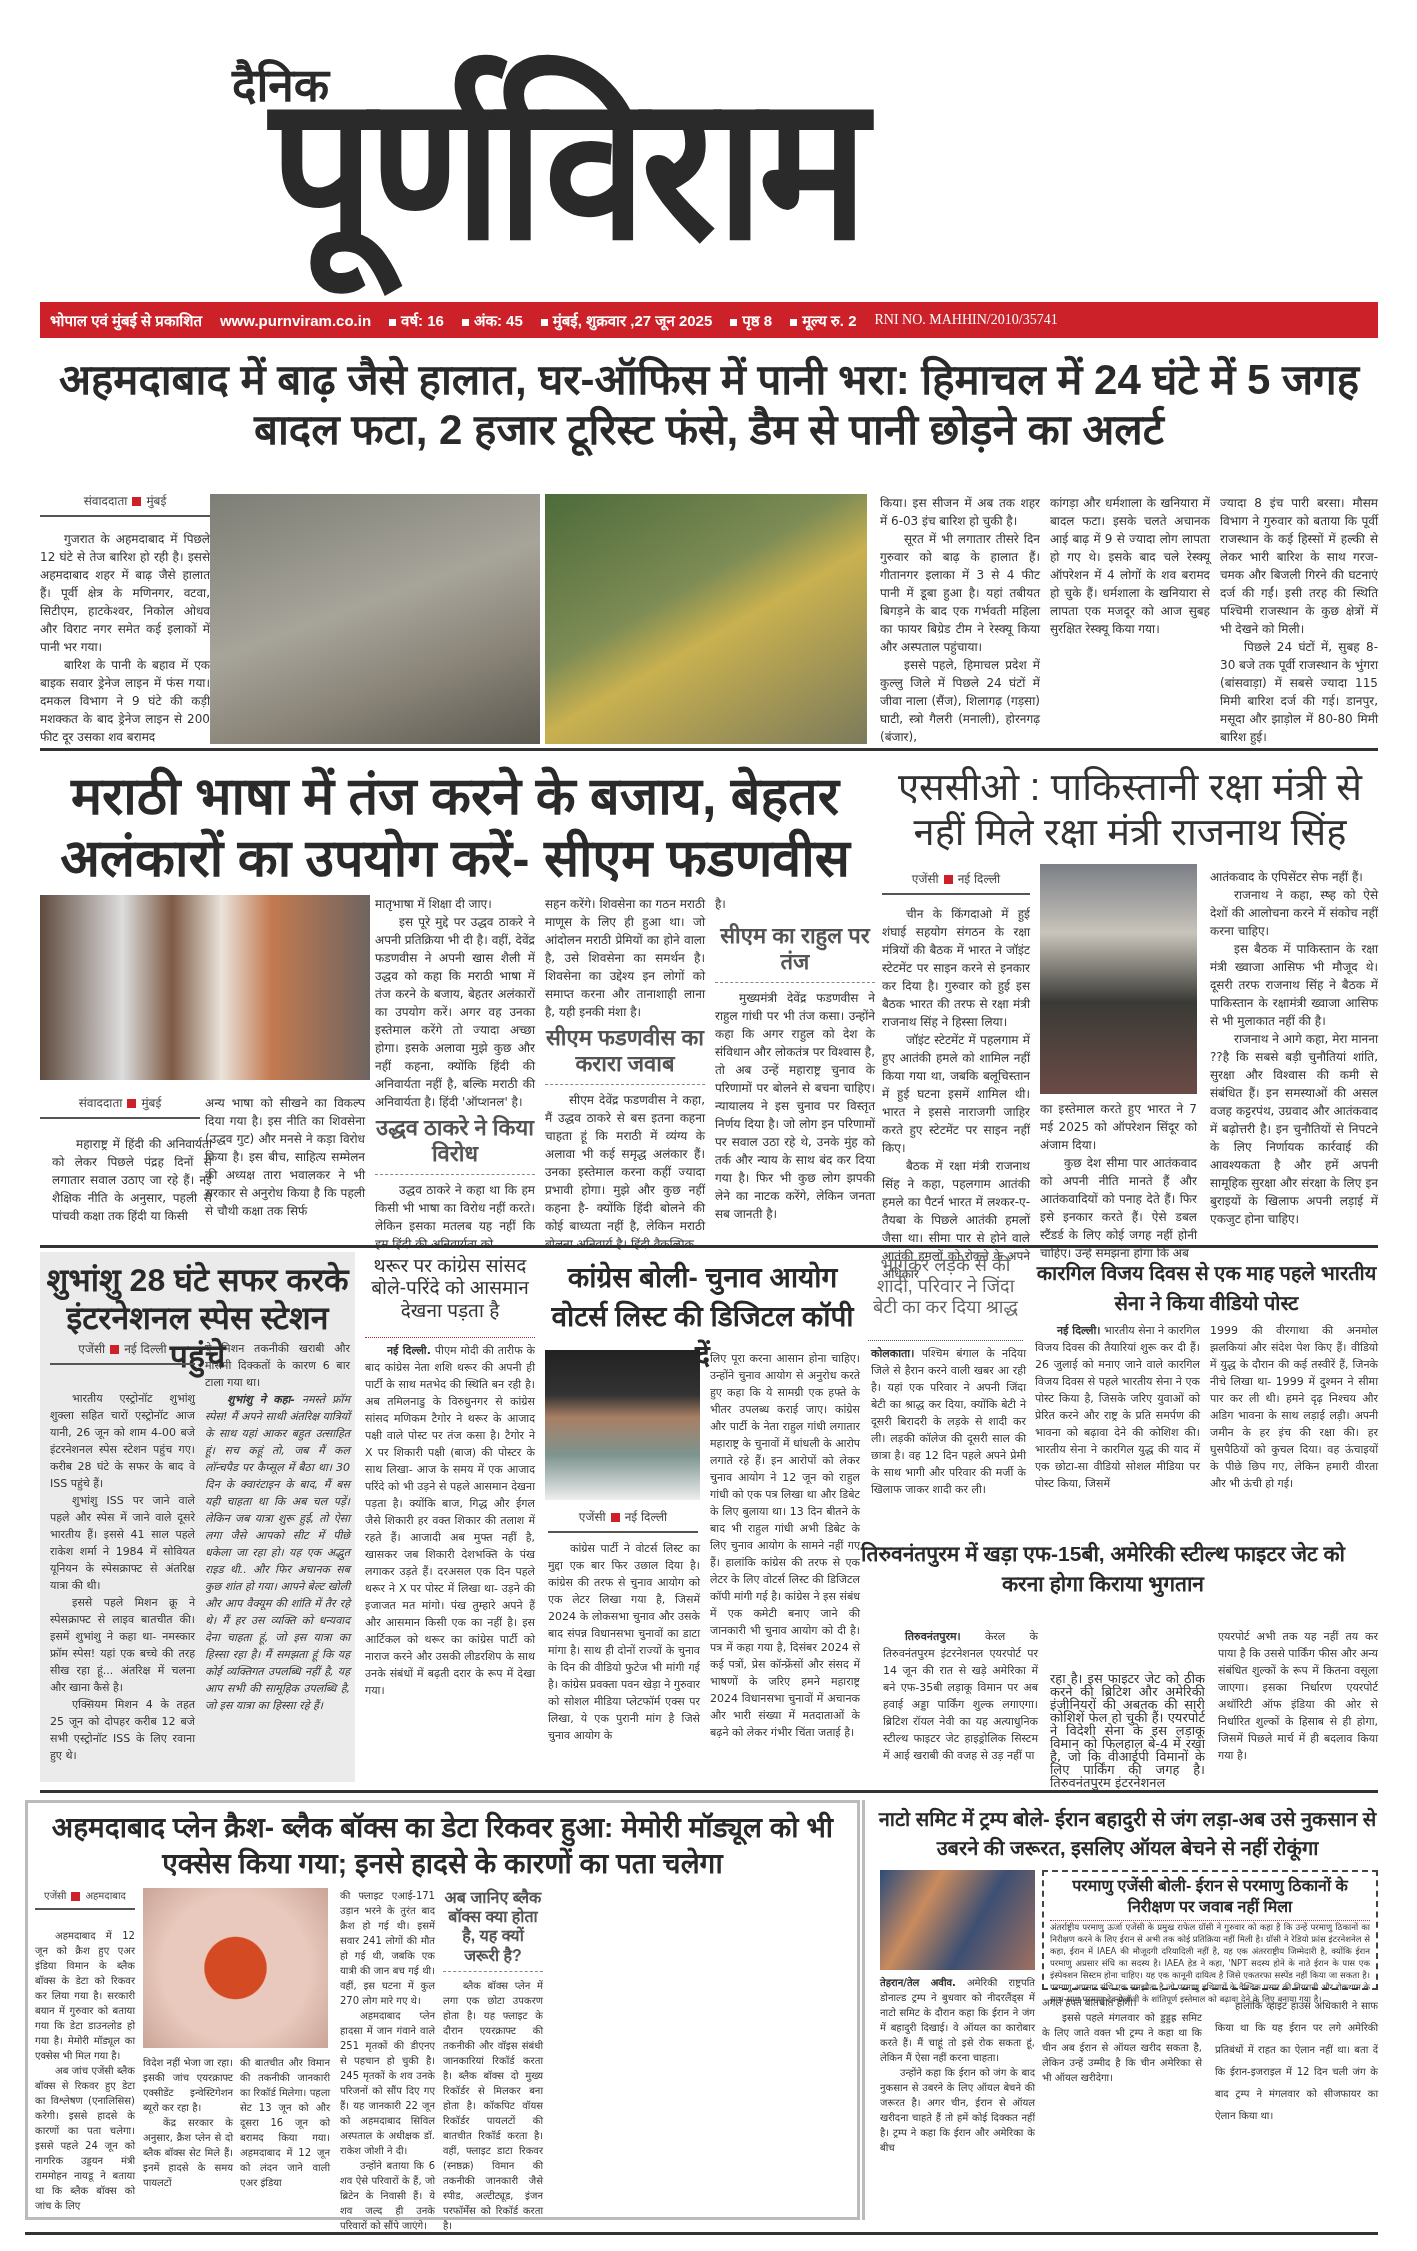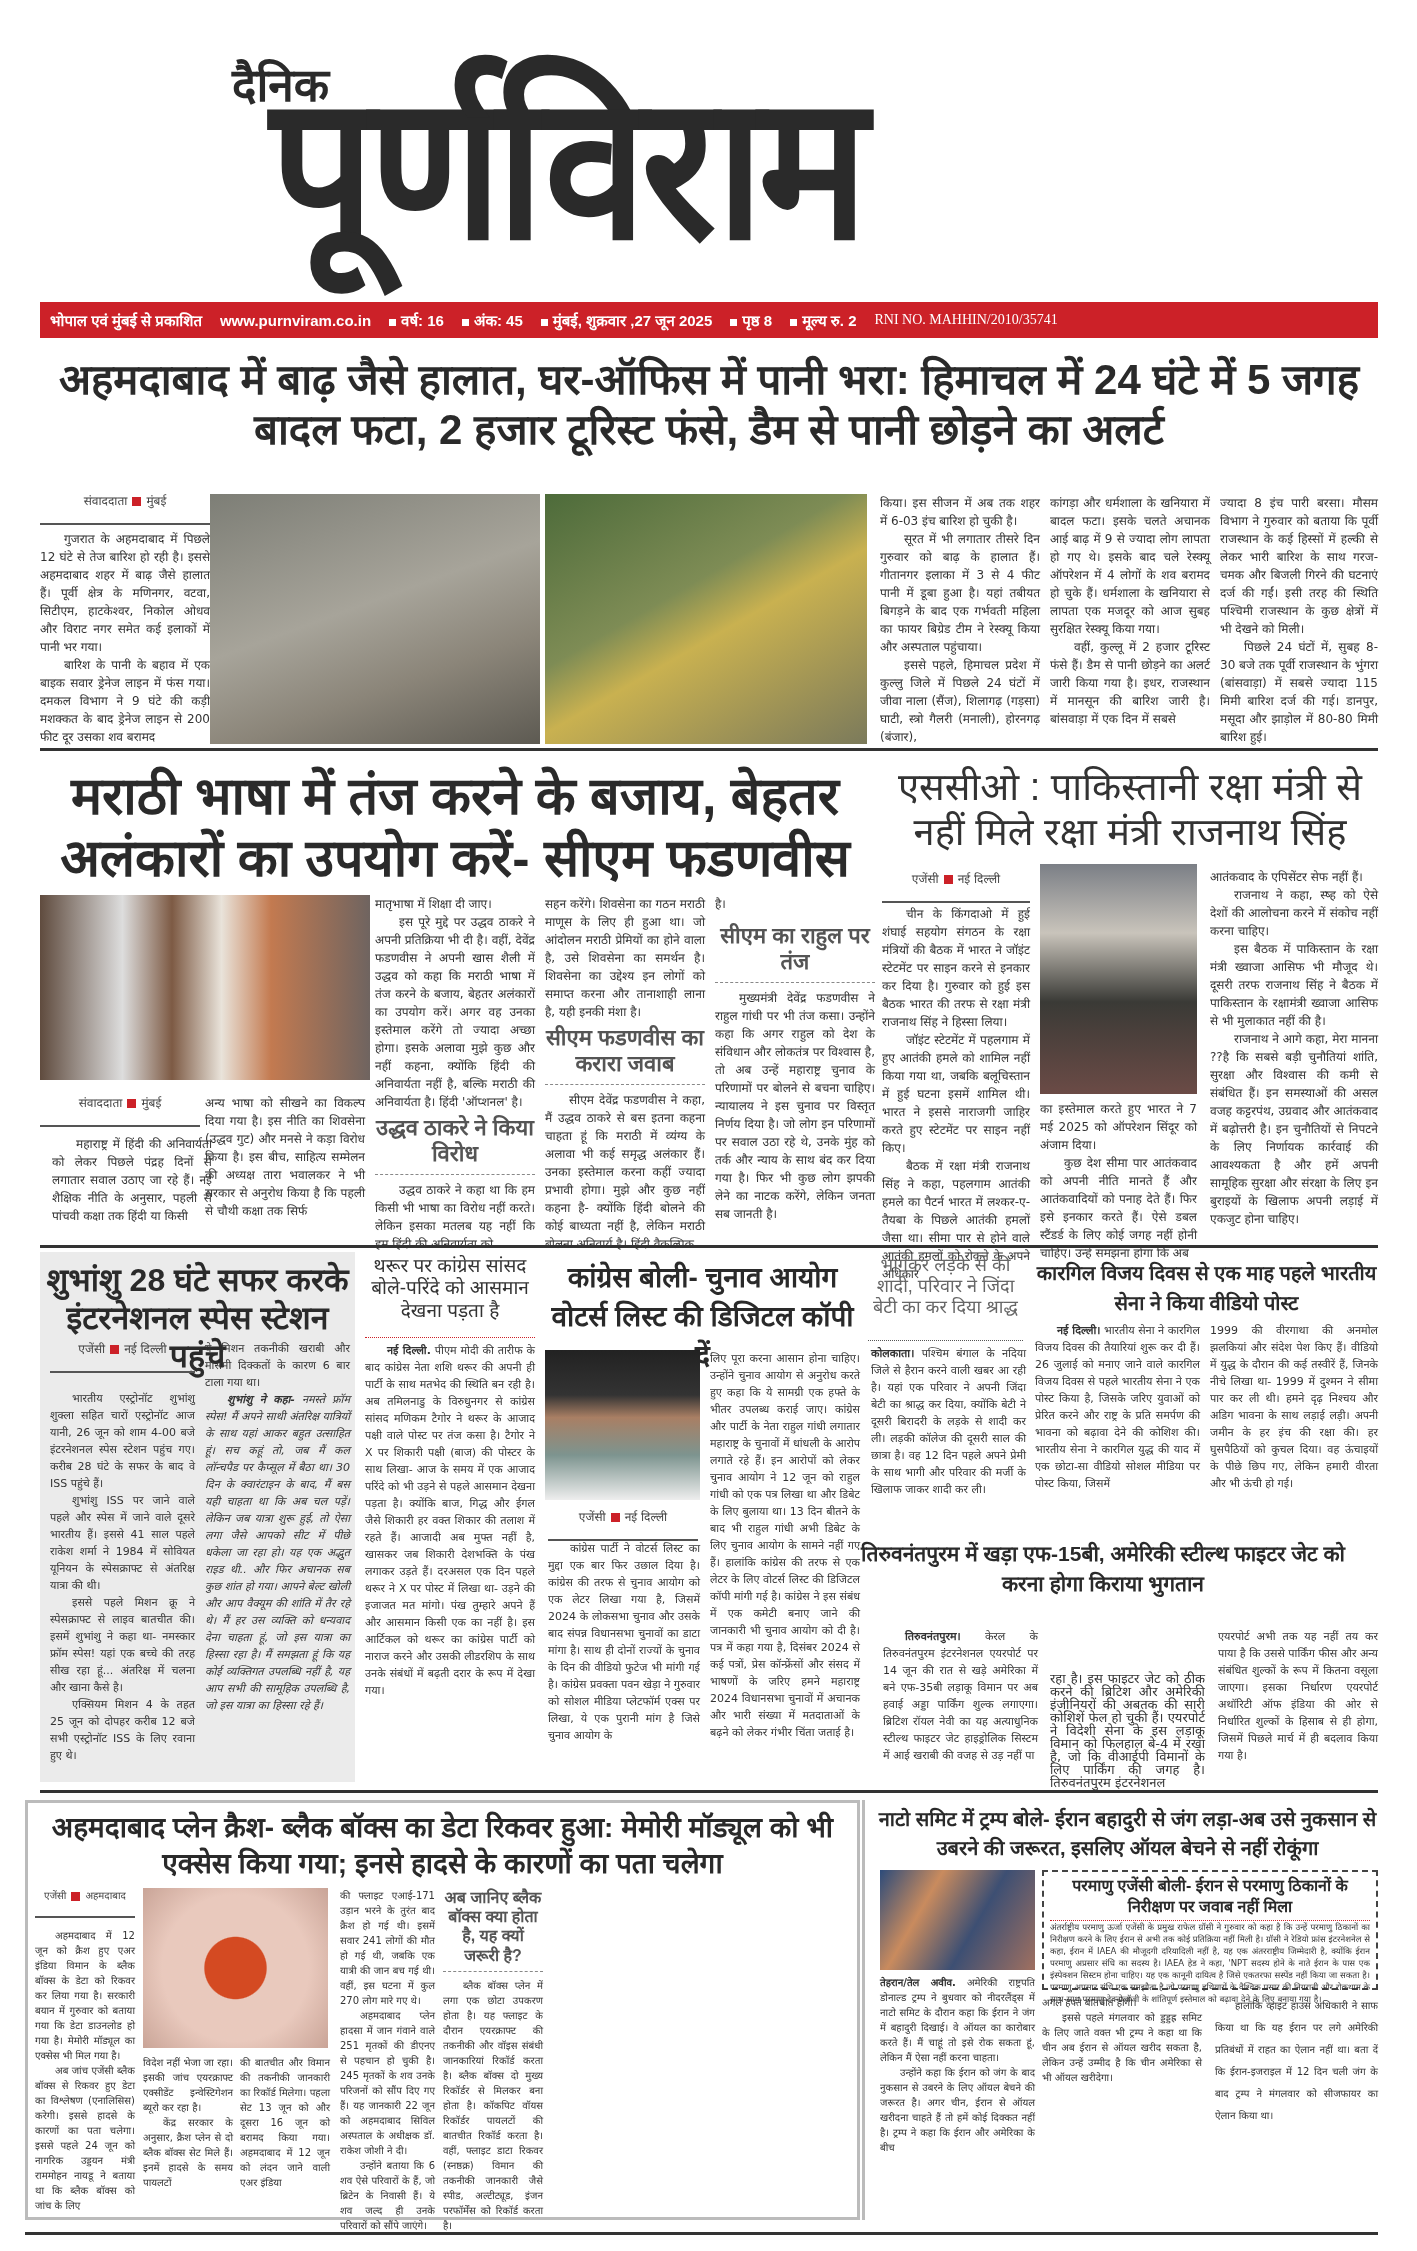--- a/index.html
+++ b/index.html
@@ -6,21 +6,21 @@
   body { width: 1417px; height: 2251px; background: #fff; font-family: "DejaVu Sans", sans-serif; color: #222; position: relative; overflow: hidden; }
   .abs { position: absolute; }
   .masthead-small { left: 232px; top: 52px; font-size: 46px; font-weight: bold; color: #2a2a2a; font-family: "DejaVu Sans", sans-serif; }
   .masthead-big { left: 270px; top: 68px; font-size: 200px; font-weight: bold; color: #2a2a2a; line-height: 1; letter-spacing: -6px; font-family: "DejaVu Sans", sans-serif; transform: scaleX(0.92); transform-origin: left; }
   .redbar { left: 40px; top: 302px; width: 1338px; height: 36px; background: #cc2128; color: #fff; display: flex; align-items: center; font-size: 15px; font-weight: bold; font-family: "Liberation Sans", sans-serif; padding: 0 10px; gap: 18px; white-space: nowrap; }
   .redbar .sq { display: inline-block; width: 7px; height: 7px; background: #fff; margin-right: 5px; vertical-align: middle; }
   .redbar .rni { font-weight: normal; font-family: "Liberation Serif", serif; font-size: 14px; }
   .rule { height: 4px; background: #333; }
   .hl { font-family: "Liberation Sans", sans-serif; font-weight: bold; color: #2a2a2a; text-align: center; line-height: 1.18; }
   .hl-light { font-weight: normal; color: #333; }
-  .byline { font-size: 12px; color: #444; text-align: center; border-bottom: 2px solid #555; padding-bottom: 14px; }
+  .byline { font-size: 12px; color: #444; text-align: center; border-bottom: 2px solid #555; padding-bottom: 6px; }
   .byline .dot { display: inline-block; width: 9px; height: 9px; background: #cc2128; margin: 0 5px; vertical-align: middle; }
   .txt { font-size: 12px; line-height: 18px; text-align: justify; color: #333; }
   .txt p { text-indent: 2em; }
   .sub { font-family: "Liberation Sans", sans-serif; font-weight: bold; color: #555; text-align: center; font-size: 24px; line-height: 1.2; border-bottom: 1px dashed #888; padding-bottom: 6px; margin-bottom: 6px; }
   .photo { background: linear-gradient(135deg,#9a9183,#6f6a60 40%,#b5ad9f); }
   .gray-box { background: #ebebeb; }
   .dashed-box { border: 2px dashed #444; padding: 4px 6px; }
   .italic { font-style: italic; }
   .bold { font-weight: bold; }
 </style>
@@ -51,21 +51,20 @@
 </div>
 <div class="abs photo" style="left:210px;top:494px;width:330px;height:250px;background:linear-gradient(160deg,#7d7e76,#a7a49a 45%,#8b8579 70%,#5d5a52);"></div>
 <div class="abs photo" style="left:545px;top:494px;width:322px;height:250px;background:linear-gradient(150deg,#4d6b3a,#7e8c55 40%,#c9b150 55%,#7b7a5b);"></div>
 <div class="abs txt" style="left:880px;top:494px;width:160px;">
   <p style="text-indent:0">किया। इस सीजन में अब तक शहर में 6-03 इंच बारिश हो चुकी है।</p>
   <p>सूरत में भी लगातार तीसरे दिन गुरुवार को बाढ़ के हालात हैं। गीतानगर इलाका में 3 से 4 फीट पानी में डूबा हुआ है। यहां तबीयत बिगड़ने के बाद एक गर्भवती महिला का फायर बिग्रेड टीम ने रेस्क्यू किया और अस्पताल पहुंचाया।</p>
   <p>इससे पहले, हिमाचल प्रदेश में कुल्लु जिले में पिछले 24 घंटों में जीवा नाला (सैंज), शिलागढ़ (गड़सा) घाटी, स्त्रो गैलरी (मनाली), होरनगढ़ (बंजार),</p>
 </div>
 <div class="abs txt" style="left:1050px;top:494px;width:160px;">
   <p style="text-indent:0">कांगड़ा और धर्मशाला के खनियारा में बादल फटा। इसके चलते अचानक आई बाढ़ में 9 से ज्यादा लोग लापता हो गए थे। इसके बाद चले रेस्क्यू ऑपरेशन में 4 लोगों के शव बरामद हो चुके हैं। धर्मशाला के खनियारा से लापता एक मजदूर को आज सुबह सुरक्षित रेस्क्यू किया गया।</p>
-  <p>वहीं, कुल्लू में 2 हजार टूरिस्ट फंसे हैं। डैम से पानी छोड़ने का अलर्ट जारी किया गया है। इधर, राजस्थान में मानसून की बारिश जारी है। बांसवाड़ा में एक दिन में सबसे</p>
 </div>
 <div class="abs txt" style="left:1220px;top:494px;width:158px;">
   <p style="text-indent:0">ज्यादा 8 इंच पारी बरसा। मौसम विभाग ने गुरुवार को बताया कि पूर्वी राजस्थान के कई हिस्सों में हल्की से लेकर भारी बारिश के साथ गरज-चमक और बिजली गिरने की घटनाएं दर्ज की गईं। इसी तरह की स्थिति पश्चिमी राजस्थान के कुछ क्षेत्रों में भी देखने को मिली।</p>
   <p>पिछले 24 घंटों में, सुबह 8-30 बजे तक पूर्वी राजस्थान के भुंगरा (बांसवाड़ा) में सबसे ज्यादा 115 मिमी बारिश दर्ज की गई। डानपुर, मसूदा और झाड़ोल में 80-80 मिमी बारिश हुई।</p>
 </div>
 <div class="abs rule" style="left:40px;top:748px;width:1338px;height:3px;"></div>
 
 <div class="abs hl" style="left:40px;top:765px;width:830px;font-size:52px;line-height:1.2;">मराठी भाषा में तंज करने के बजाय, बेहतर अलंकारों का उपयोग करें- सीएम फडणवीस</div>
 <div class="abs photo" style="left:40px;top:895px;width:330px;height:185px;background:linear-gradient(90deg,#5f4b3e,#ddd 25%,#7d5a44 40%,#e9e3da 55%,#c37a50 70%,#6f6460);"></div>
 <div class="abs" style="left:40px;top:1094px;width:160px;">

